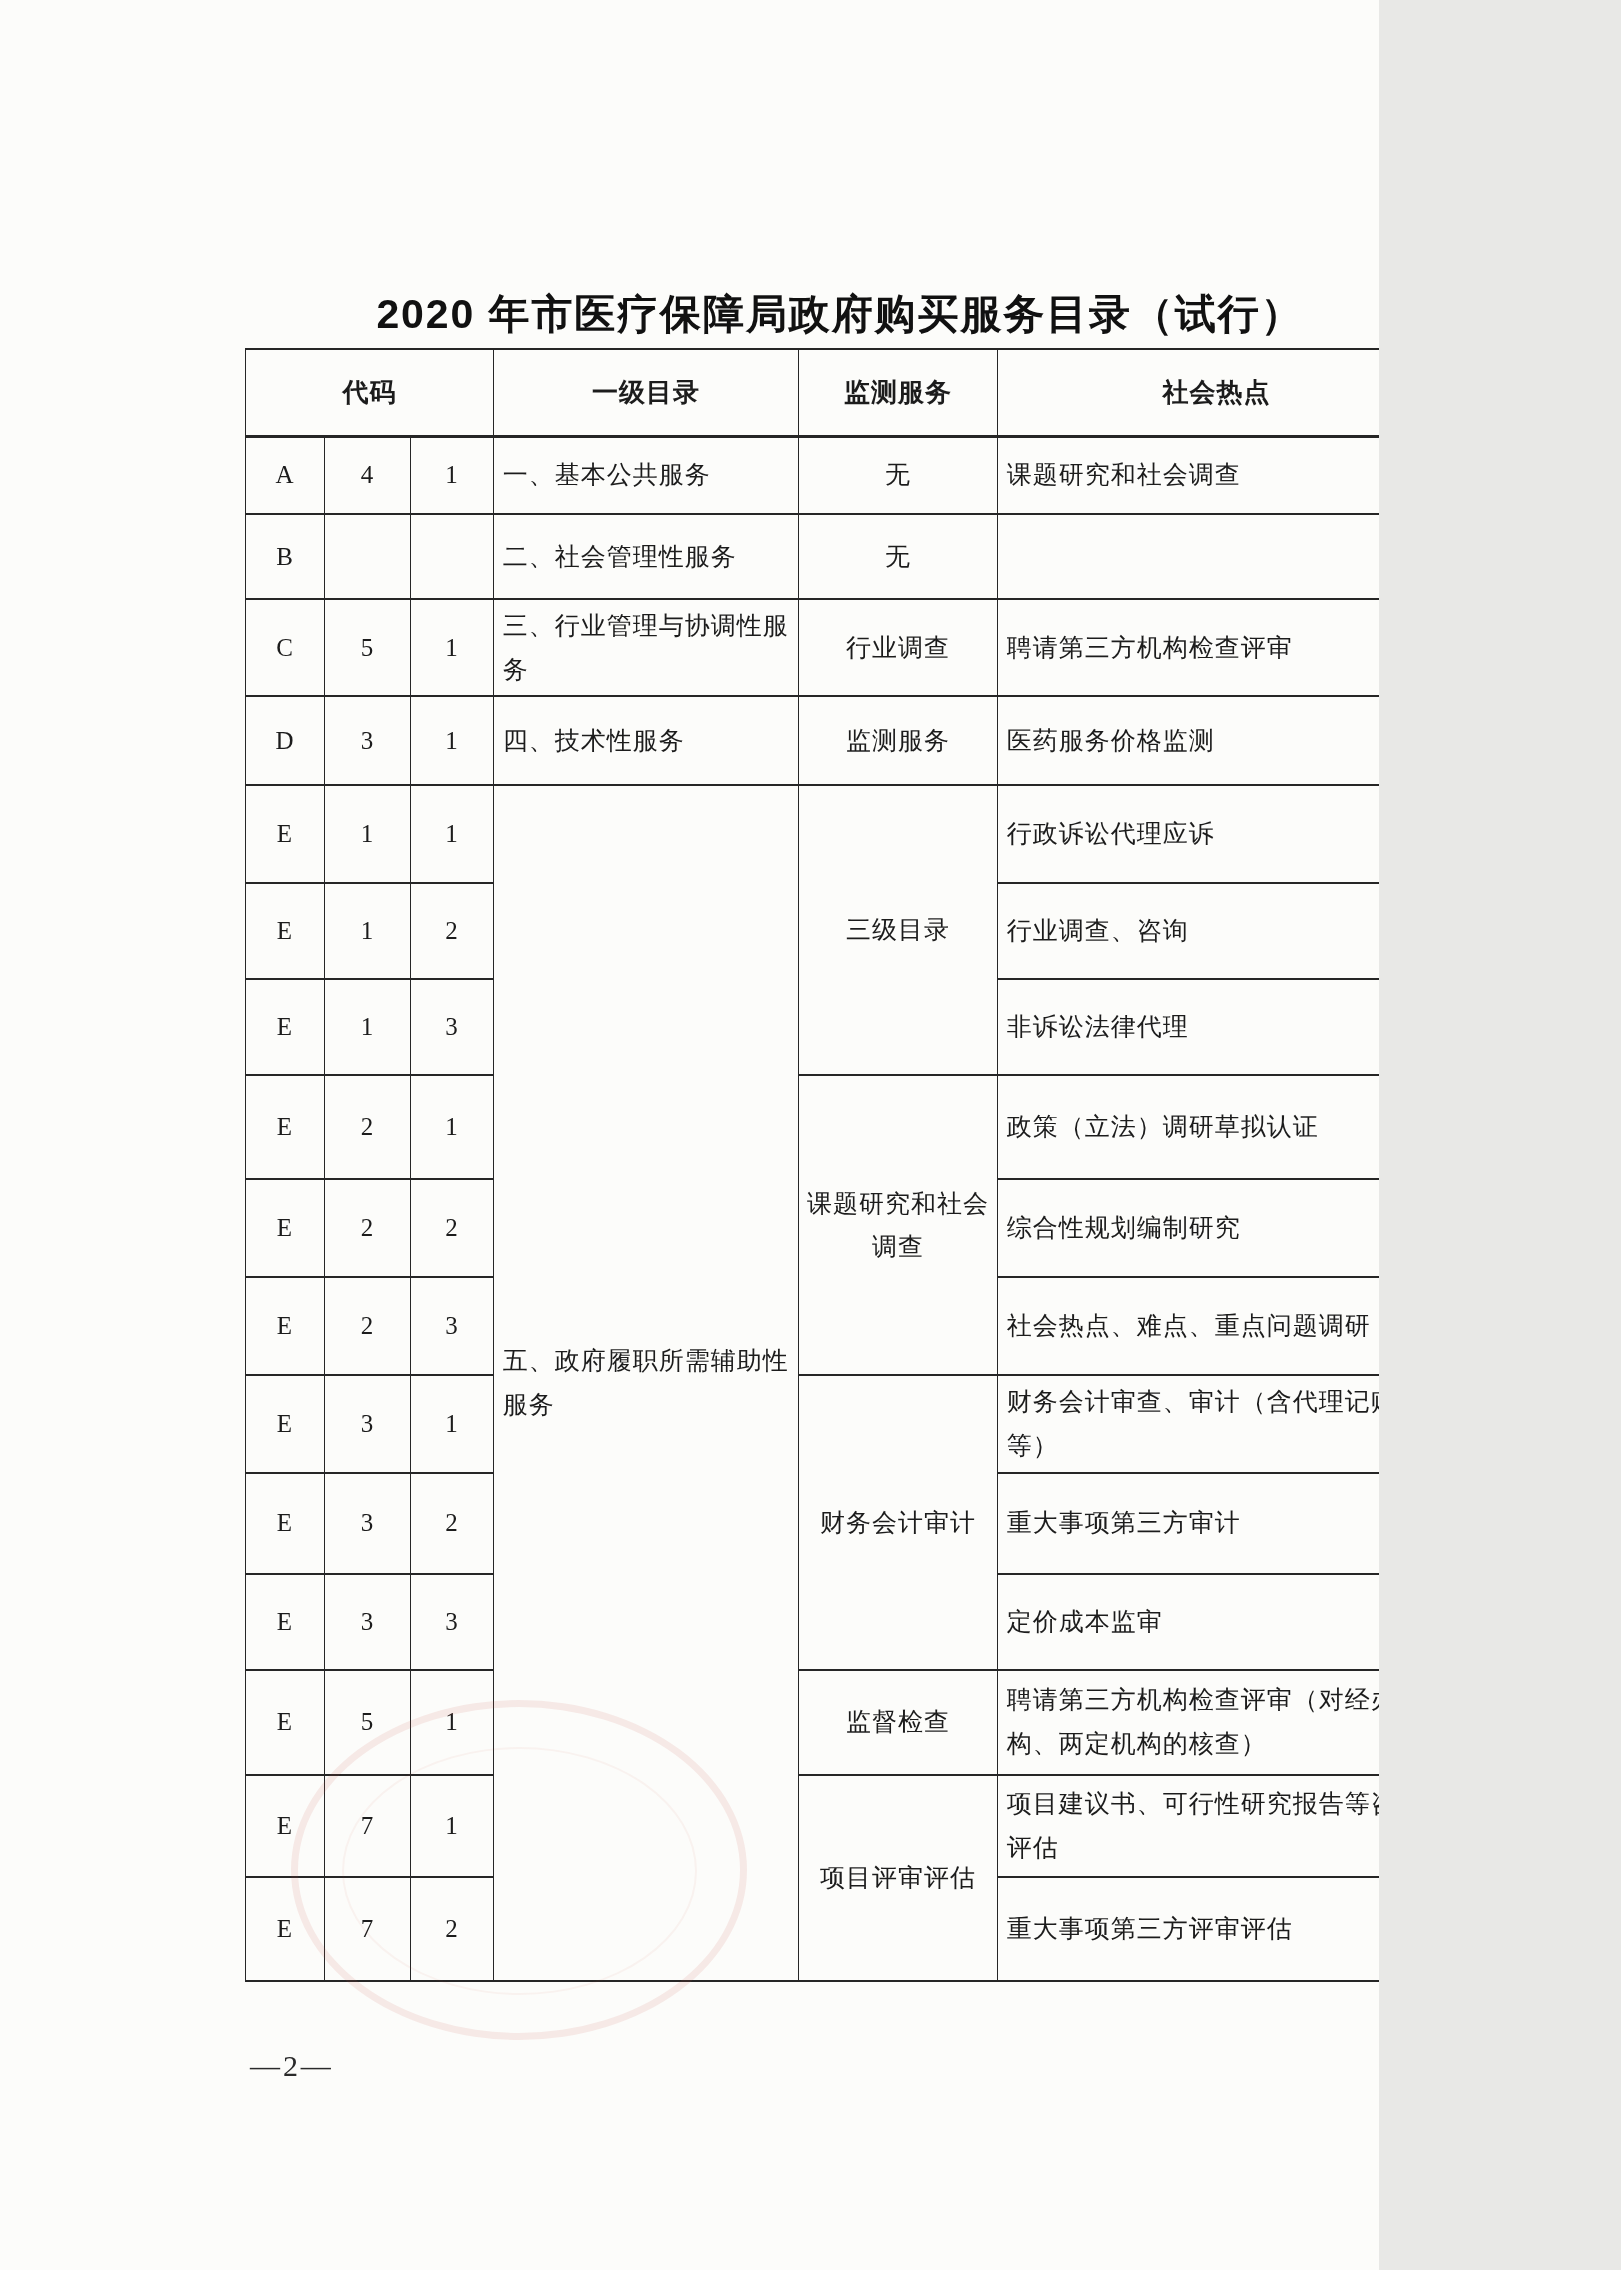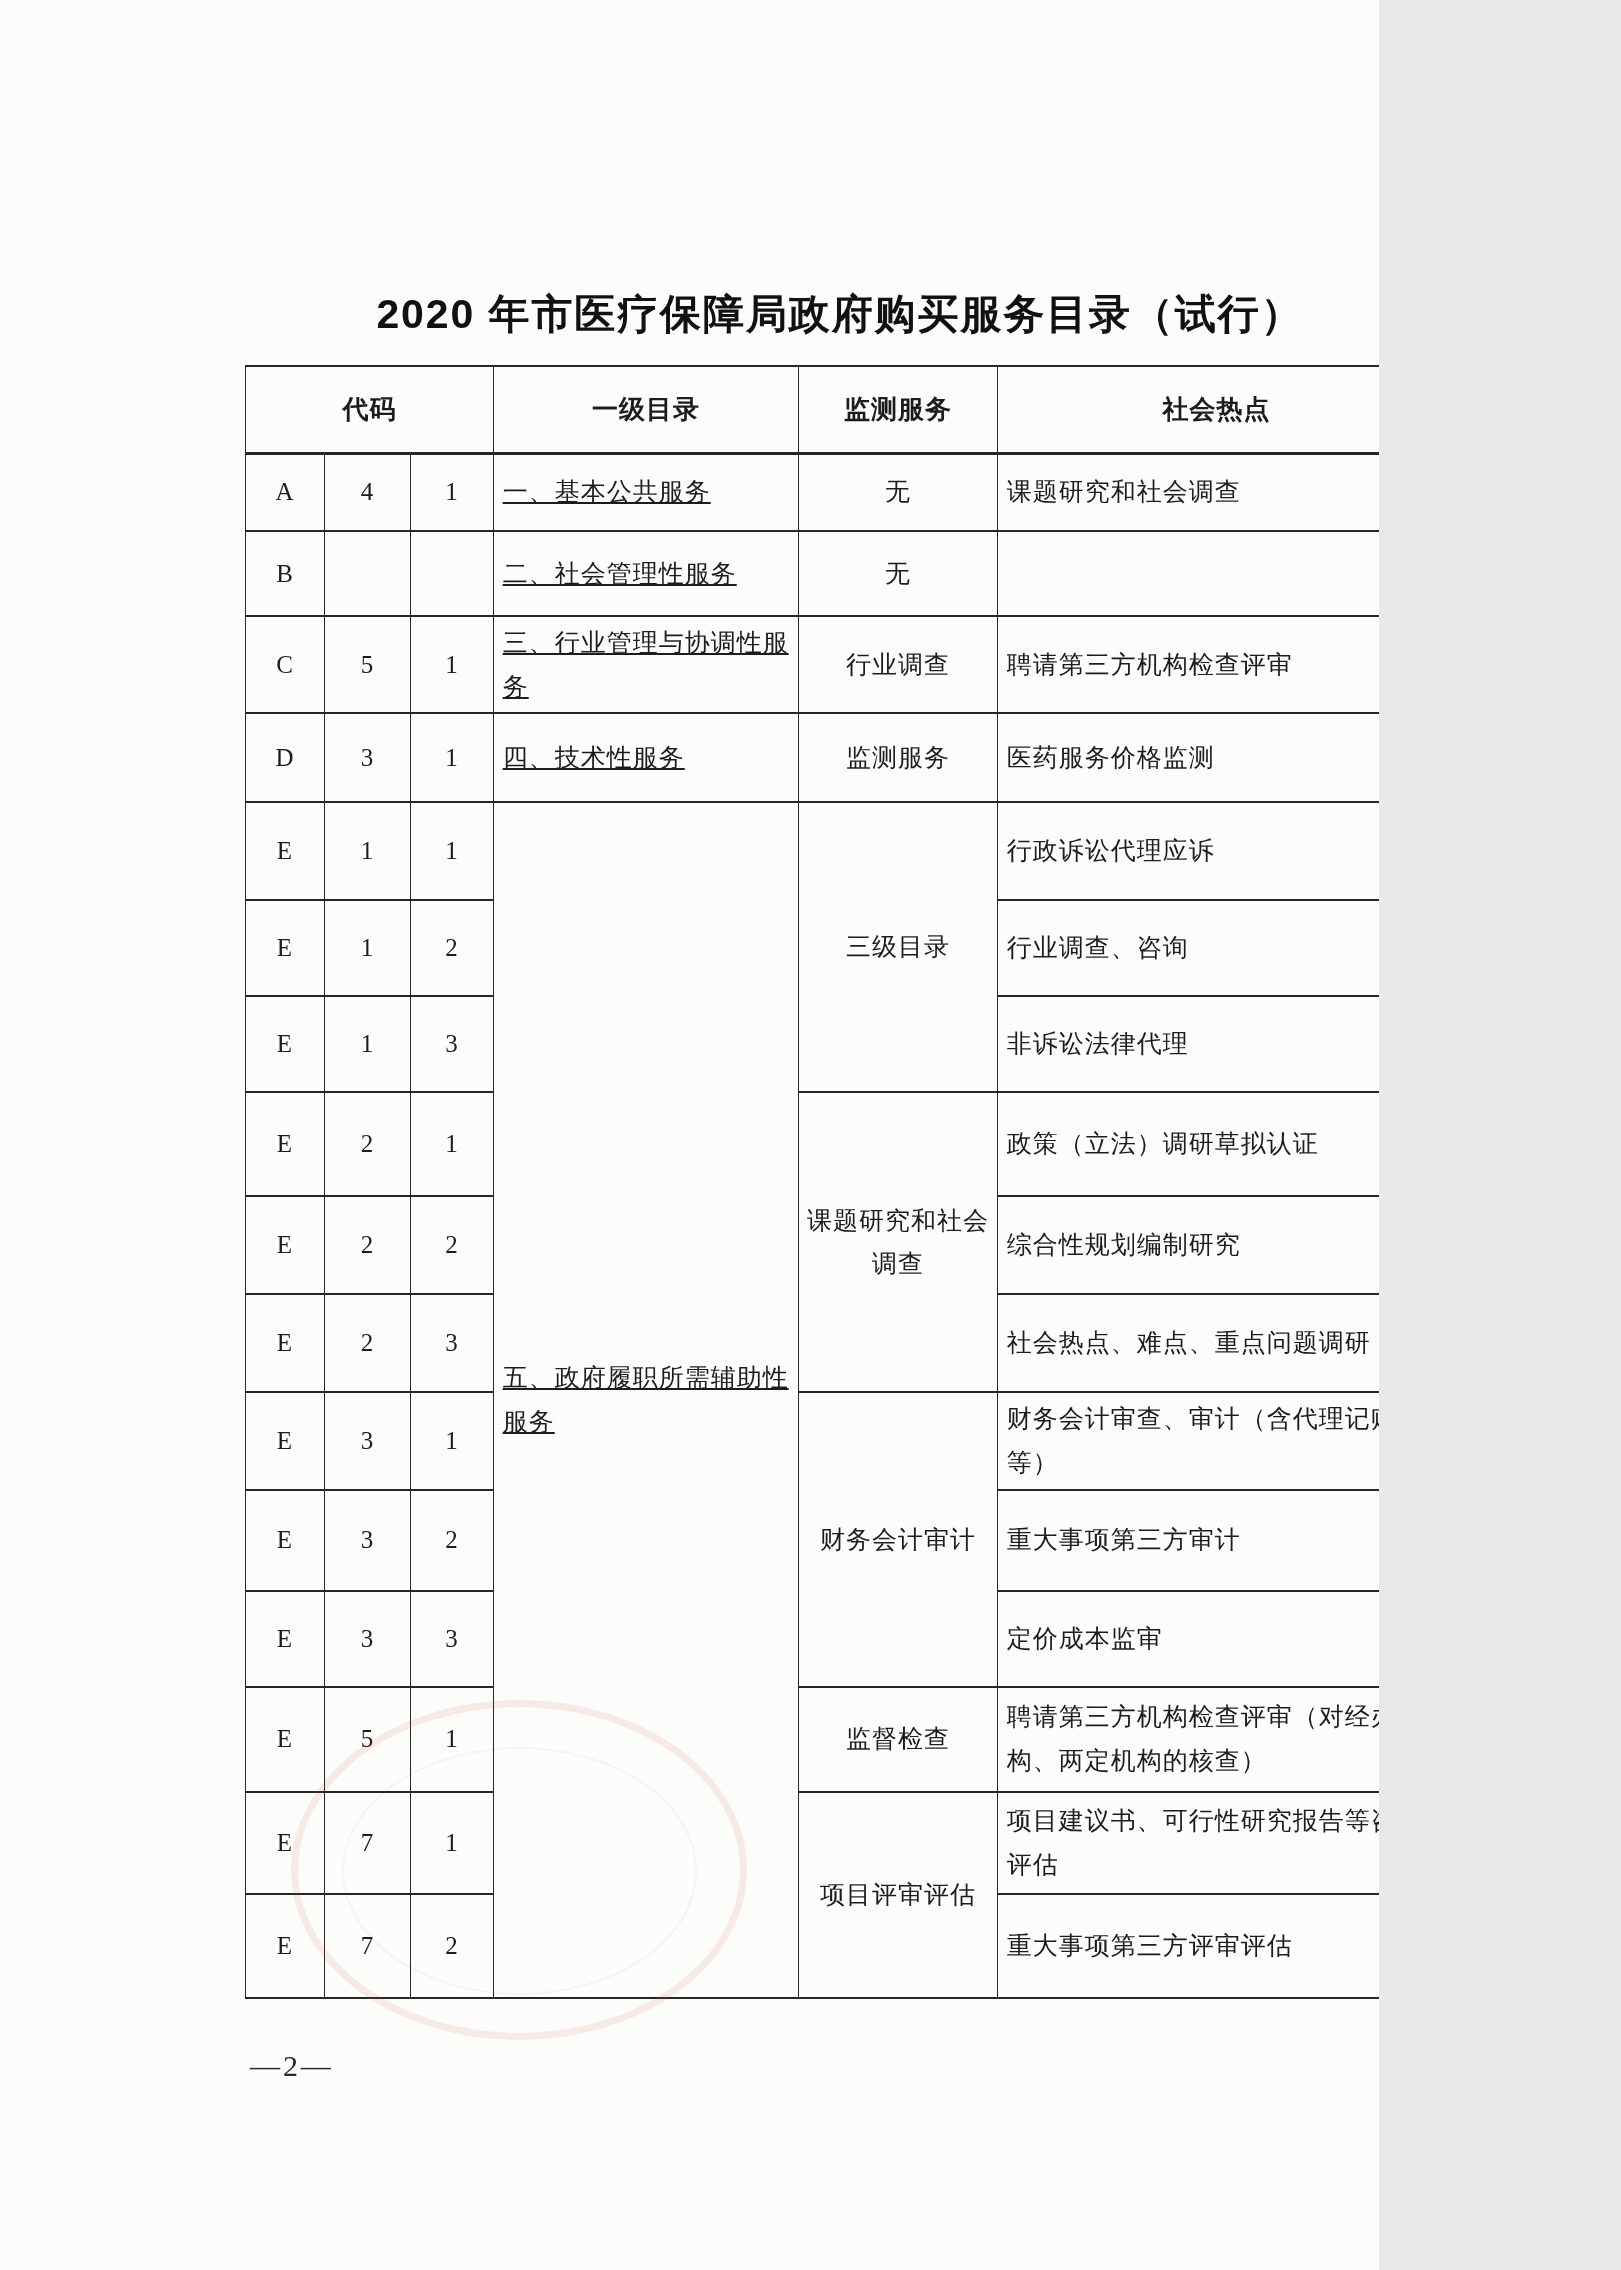--- a/index.html
+++ b/index.html
@@ -18,21 +18,21 @@
     text-align:center;
     font-family:"Liberation Sans", sans-serif;
     font-size:41px;
     font-weight:700;
     letter-spacing:1.9px;
     color:#111;
     white-space:nowrap;
   }
   table.catalog {
     position:absolute;
-    left:245px; top:365px;
+    left:245px; top:348px;
     width:1190px;
     border-collapse:collapse;
     table-layout:fixed;
     background:transparent;
   }
   table.catalog td {
     border-left:1.9px solid #262626;
     border-right:1.9px solid #262626;
     border-top:2.9px solid #262626;
     border-bottom:2.9px solid #262626;
@@ -48,21 +48,21 @@
     font-size:26px;
     text-align:center;
     border-bottom-width:3.9px;
   }
   td.code {
     font-family:"Liberation Serif", serif;
     font-size:27px;
     text-align:center;
     letter-spacing:0;
   }
-  td.l1 { text-align:left; padding:3.9px 7.8px 3.9px 8.7px;text-decoration:underline; }
+  td.l1 { text-align:left; padding:3.9px 7.8px 3.9px 8.7px; }
   td.l2 { text-align:center; padding:3.9px 5.8px; }
   td.l3 { text-align:left; padding:3.9px 7.8px 3.9px 8.7px; }
   .page-number {
     position:absolute;
     left:250px; top:2049px;
     font-family:"Liberation Serif", serif;
     font-size:30px;
     letter-spacing:2.9px;
     color:#2a2a2a;
   }

